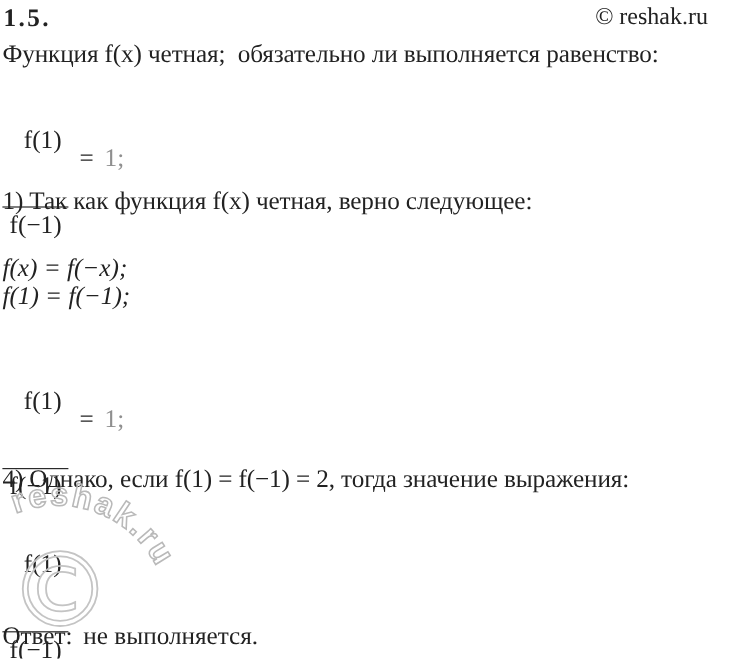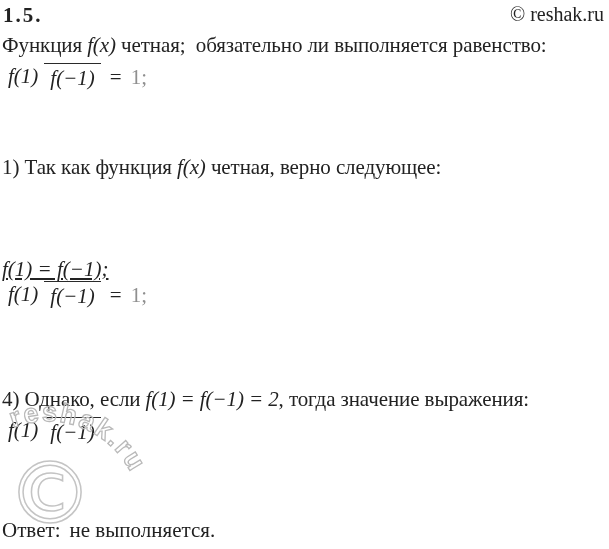--- a/index.html
+++ b/index.html
@@ -3,34 +3,34 @@
 <meta charset="utf-8">
 <style>
   html,body{margin:0;padding:0;background:#fff;}
   .page{
     position:relative;width:609px;height:549px;background:#ffffff;
     font-family:"Liberation Serif","DejaVu Serif",serif;color:#222222;
     overflow:hidden;
   }
   .abs{position:absolute;white-space:nowrap;}
   .problem-num{left:3px;top:3px;font-size:21px;font-weight:bold;letter-spacing:2px;}
-  .copyright{right:5px;top:3px;font-size:20px;}
+  .copyright{right:19px;top:3px;font-size:20px;}
   .bodyline{font-size:21px;letter-spacing:-0.1px;}
   .statement{left:2px;top:33px;}
-  .math{font-style:italic;}
+  .math{margin-top:41px;}
   .step1-heading{left:2px;top:155px;}
   .eq-line{left:2px;font-size:21px;font-style:italic;}
   .eq1{top:211px;}
-  .eq2{top:257px;text-decoration:underline;}
+  .eq2{top:234px;}
   .step2-heading{left:2px;top:387px;}
   .frac-row{left:2px;display:flex;align-items:center;gap:9px;font-size:21px;}
   .frac1{top:63px;}
   .frac2{top:281px;}
   .frac3{top:417px;}
-  .fraction{display:inline-flex;flex-direction:row;align-items:flex-end;}
+  .fraction{display:inline-flex;flex-direction:column;align-items:flex-end;}
   .fr-num{display:block;padding:0 6px 2px;}
   .fr-den{display:block;border-top:1.7px solid #2a2a2a;padding:2px 6px 0;}
   .eqsign{font-style:normal;}
   .muted{color:#8f8f8f;}
   .conclusion{font-style:normal;}
   .answer{left:2px;top:518px;font-size:21px;}
   .answer-text{margin-left:9px;}
   .wm{position:absolute;left:0;top:0;width:609px;height:549px;pointer-events:none;}
   .wm-arc-text{
     font-family:"Liberation Sans","DejaVu Sans",sans-serif;font-weight:bold;
@@ -56,20 +56,21 @@
     <span class="fraction">
       <span class="fr-num math">f(1)</span>
       <span class="fr-den math">f(−1)</span>
     </span>
     <span class="eqsign">=</span>
     <span class="muted">1;</span>
   </div>
 
   <div class="abs bodyline step1-heading"><span>1) Так как функция </span><span class="math">f(x)</span><span> четная, верно следующее:</span></div>
 
+  <div class="abs eq-line eq1">f(x) = f(−x);</div>
   <div class="abs eq-line eq2">f(1) = f(−1);</div>
 
   <div class="abs frac-row frac2">
     <span class="fraction">
       <span class="fr-num math">f(1)</span>
       <span class="fr-den math">f(−1)</span>
     </span>
     <span class="eqsign">=</span>
     <span class="muted">1;</span>
   </div>

